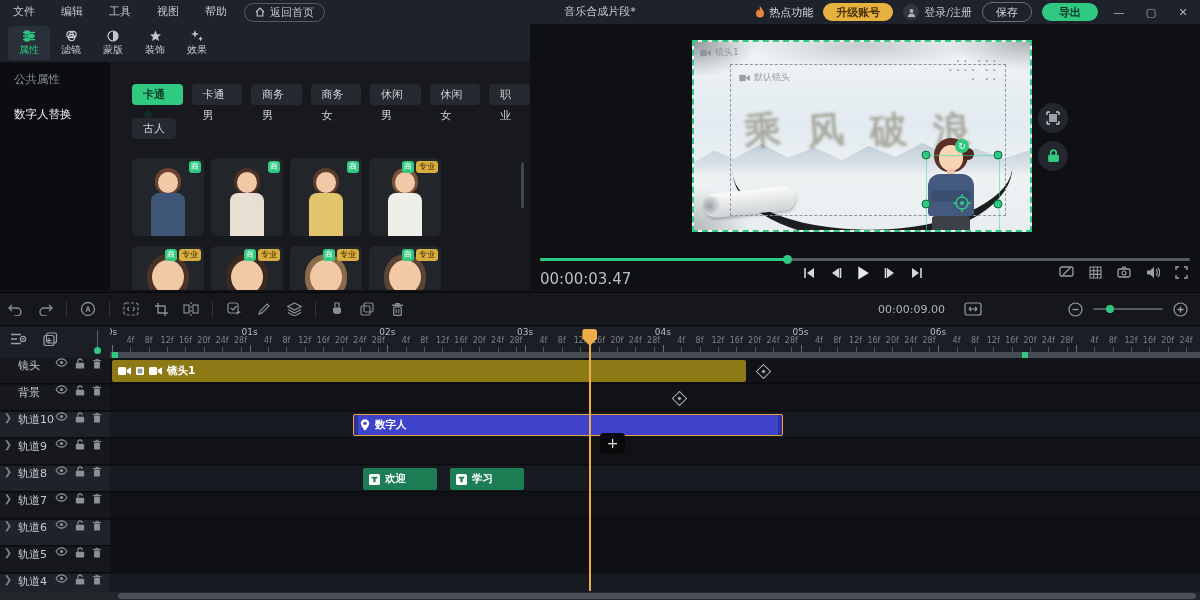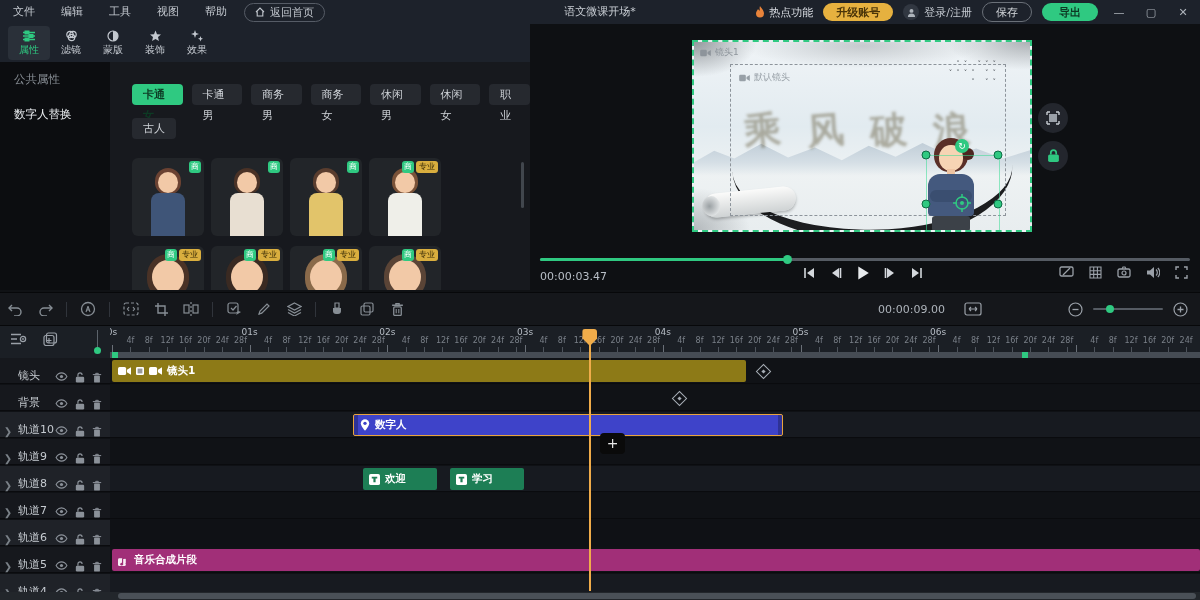--- a/index.html
+++ b/index.html
@@ -84,21 +84,21 @@
   .selbox{position:absolute;left:232px;top:113px;width:72px;height:97px;border:1px solid rgba(60,220,150,.55);}
   .handle{position:absolute;width:7px;height:7px;border-radius:50%;background:var(--accent);border:1px solid #0c6b44;transform:translate(-50%,-50%);}
   .rotate-h{position:absolute;width:14px;height:14px;border-radius:50%;background:var(--accent);color:#fff;font-size:9px;line-height:14px;text-align:center;transform:translate(-50%,-50%);}
   .target{position:absolute;width:18px;height:18px;transform:translate(-50%,-50%);}
   .side-btn{position:absolute;left:508px;width:30px;height:30px;border-radius:50%;background:#23262d;display:flex;align-items:center;justify-content:center;}
   
   .playerbar{position:absolute;left:0;top:226px;width:670px;height:40px;}
   .prog-track{position:absolute;left:10px;top:8px;width:650px;height:3px;background:#555b63;border-radius:2px;}
   .prog-fill{height:3px;background:var(--accent);border-radius:2px;}
   .prog-knob{position:absolute;top:-3px;width:9px;height:9px;border-radius:50%;background:var(--accent);}
-  .ptime{position:absolute;left:10px;top:20px;font-size:11px;color:#b9bfc7;}
+  .ptime{position:absolute;left:10px;top:20px;font-size:15px;color:#b9bfc7;}
   .transport{position:absolute;left:272px;top:16px;display:flex;gap:13px;align-items:center;}
   .tbtn{width:14px;height:14px;display:flex;align-items:center;justify-content:center;color:#d4d8dd;}
   .pr-icons{position:absolute;right:12px;top:16px;display:flex;gap:15px;color:#9aa0a8;}
   
   .toolbar{position:absolute;left:0;top:292px;width:1200px;height:34px;background:#15171b;border-top:1px solid #07080a;border-bottom:1px solid #07080a;box-sizing:border-box;display:flex;align-items:center;}
   .tool-ic{width:30px;display:flex;justify-content:center;color:#878e95;}
   .tdiv{width:1px;height:15px;background:#30343b;margin:0 6px;}
   .tb-dur{position:absolute;right:255px;font-size:11px;color:#aeb4bb;}
   .fit-ic{position:absolute;right:218px;color:#9aa0a8;}
   .zoomctl{position:absolute;right:12px;display:flex;align-items:center;gap:10px;color:#9aa0a8;}
@@ -111,21 +111,21 @@
   .inmark-dot{position:absolute;left:94px;top:21px;width:7px;height:7px;border-radius:50%;background:var(--accent);}
   .ruler{position:absolute;left:110px;top:0;width:1090px;height:32px;overflow:hidden;}
   .sec-label{position:absolute;top:1px;transform:translateX(-50%);font-size:9px;color:#b6bcc4;}
   .fr-label{position:absolute;top:10px;transform:translateX(-50%);font-size:8px;color:#7a8089;}
   .tick{position:absolute;top:21px;width:1px;height:5px;background:#4e545c;}
   .tick.major{top:19px;height:7px;background:#6a7078;}
   .rangebar{position:absolute;left:0;top:26px;width:1090px;height:6px;background:#464c54;}
   .rmark{position:absolute;top:0;width:6px;height:6px;background:var(--accent);}
   
   .tracks{position:absolute;left:0;top:358px;width:1200px;height:234px;background:#0f1115;overflow:hidden;}
-  .trow-h{position:absolute;left:0;width:110px;height:26px;border-bottom:1px solid #0a0b0e;display:flex;align-items:flex-end;background:#16181d;font-size:11px;color:#c6cbd1;box-sizing:border-box;}
+  .trow-h{position:absolute;left:0;width:110px;height:26px;border-bottom:1px solid #0a0b0e;display:flex;align-items:flex-start;background:#16181d;font-size:11px;color:#c6cbd1;box-sizing:border-box;}
   .trow-h.alt{background:#1f2228;}
   .trow-h .chev{width:16px;text-align:center;color:#7a8188;font-size:10px;}
   .trow-h .tname{flex:1;padding-left:2px;white-space:nowrap;}
   .trow-h .hicons{display:flex;gap:7px;padding-right:8px;color:#8b9199;}
   .lane{position:absolute;left:110px;width:1090px;height:26px;border-bottom:1px solid #0a0b0e;background:#101216;box-sizing:border-box;}
   .lane.alt{background:#171a20;}
   .clip{position:absolute;top:2px;height:22px;border-radius:2px;display:flex;align-items:center;gap:5px;padding-left:6px;box-sizing:border-box;font-size:10.5px;font-weight:bold;color:#fff;white-space:nowrap;overflow:hidden;}
   .clip.camera{background:var(--c-cam);}
   .clip.background{background:var(--c-bg);}
   .clip.digital{background:var(--c-dig);border:1.5px solid var(--c-digb);}
@@ -157,21 +157,21 @@
         <span class="menu-item">工具</span>
         <span class="menu-item">视图</span>
         <span class="menu-item">帮助</span>
       </div>
     <div class="home-pill">
       <svg width="10" height="10" viewBox="0 0 10 10">
           <path d="M1 5 5 1l4 4M2.2 4.5V9h5.6V4.5" fill="none" stroke="#c3c8cf" stroke-width="1.1"></path>
         </svg>
       <span>返回首页</span>
     </div>
-    <div class="doc-title">语文微课开场*</div>
+    <div class="doc-title">音乐合成片段*</div>
     <div class="tb-right">
       <div class="hot">
         <svg width="10" height="12" viewBox="0 0 10 12">
             <path d="M5 0C6 2 9 4 9 7.5A4 4 0 0 1 1 7.5C1 5.5 2.5 4.5 3 3c.8 1 1.4 1.6 2 1.5C4.6 3 4.4 1.5 5 0z" fill="#e8833a"></path>
           </svg>
         <span>热点功能</span>
       </div>
       <div class="pill upgrade">升级账号</div>
       <div class="login">
         <span class="avatar-circle">
@@ -986,33 +986,20 @@
             </svg>
           </span>
           <span>
             <svg width="10" height="11" viewBox="0 0 12 13">
               <path d="M1 3h10M4.5 3V1.5h3V3" stroke="currentColor" stroke-width="1.2" fill="none"></path>
               <rect x="2.5" y="4.2" width="7" height="8.3" rx="1" fill="currentColor"></rect>
             </svg>
           </span>
         </span>
       </div>
-      <div class="lane" style="top: 189px;">
-        <div class="clip music" style="left: 2px; width: 1088px;">
-          <span style="flex: 0 0 auto;">
-            <svg width="11" height="11" viewBox="0 0 12 12">
-              <rect width="8.5" height="8.5" y="3.5" rx="1.5" fill="#fff" opacity=".92"></rect>
-              <path d="M5 10V4l5-1v6" stroke="#a12f78" stroke-width="1.3" fill="none"></path>
-              <circle cx="4" cy="10" r="1.5" fill="#a12f78"></circle>
-              <circle cx="10" cy="9" r="1.5" fill="#a12f78"></circle>
-            </svg>
-          </span>
-          <span>音乐合成片段</span>
-        </div>
-      </div>
       <div class="trow-h alt" style="top: 216px;">
         <span class="chev">❯</span>
         <span class="tname">轨道4</span>
         <span class="hicons">
           <span>
             <svg width="13" height="9" viewBox="0 0 14 10">
               <path d="M1 5s2.2-4 6-4 6 4 6 4-2.2 4-6 4-6-4-6-4z" fill="none" stroke="currentColor" stroke-width="1.2"></path>
               <circle cx="7" cy="5" r="1.8" fill="currentColor"></circle>
             </svg>
           </span>

